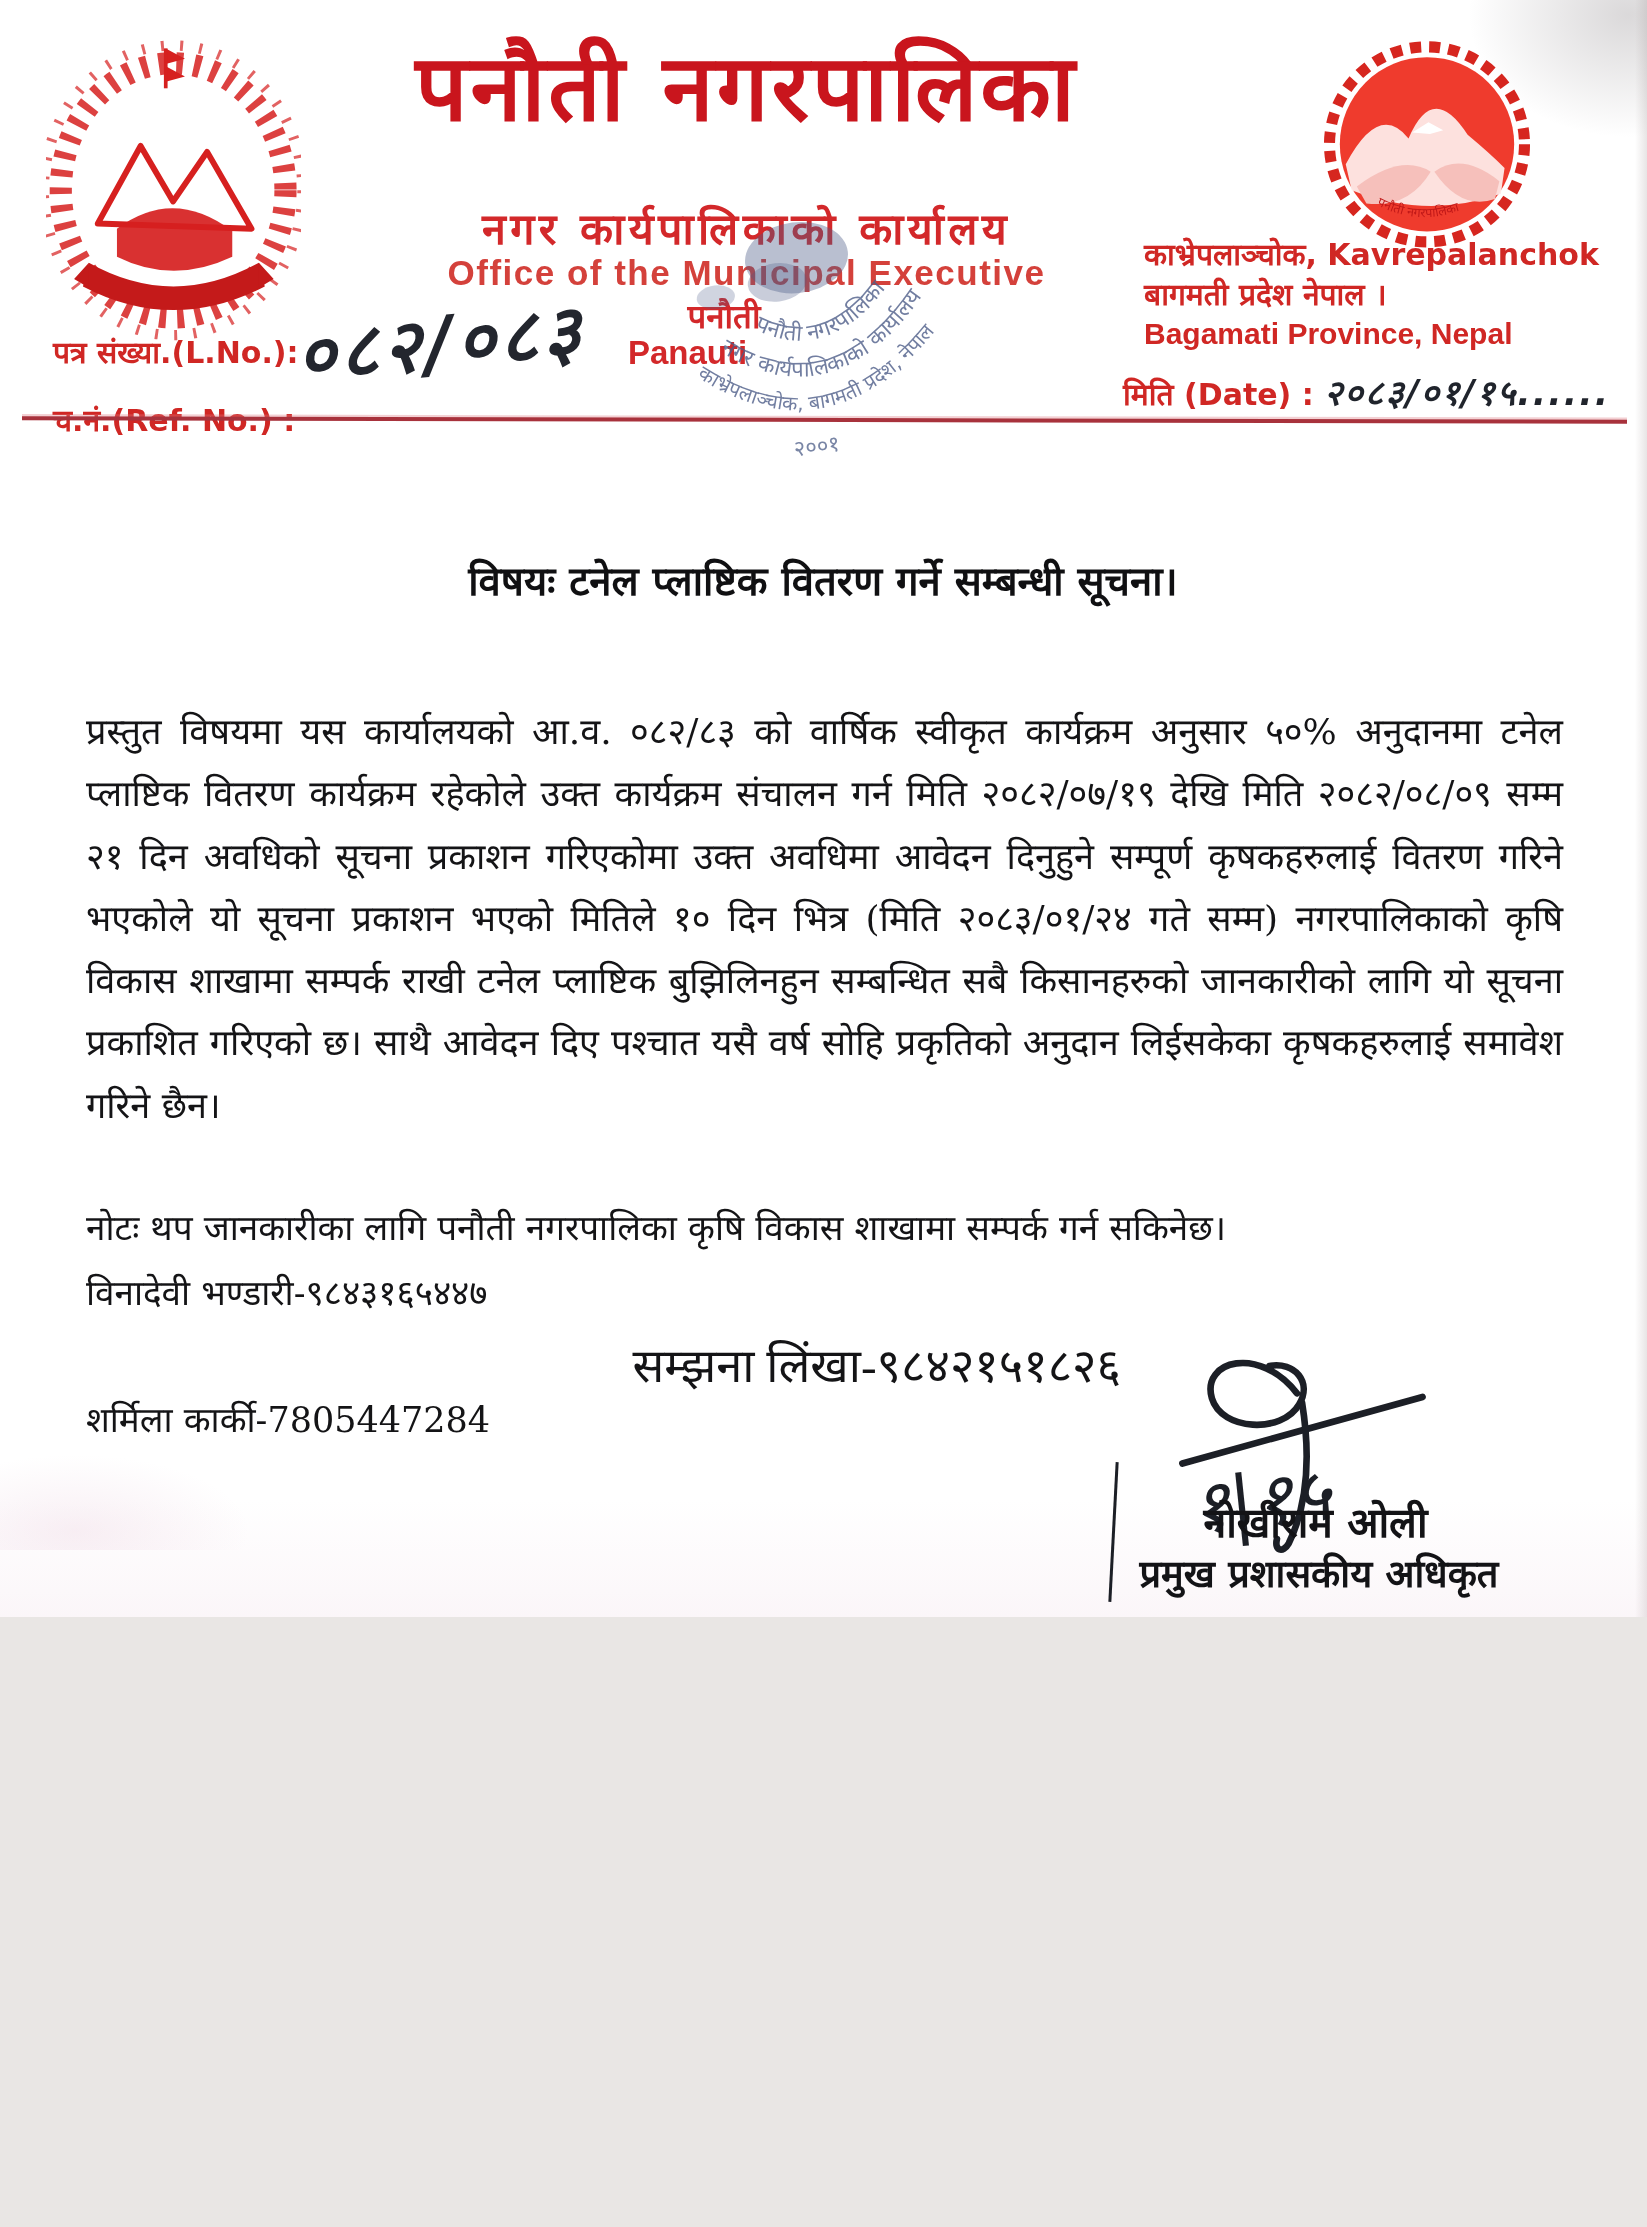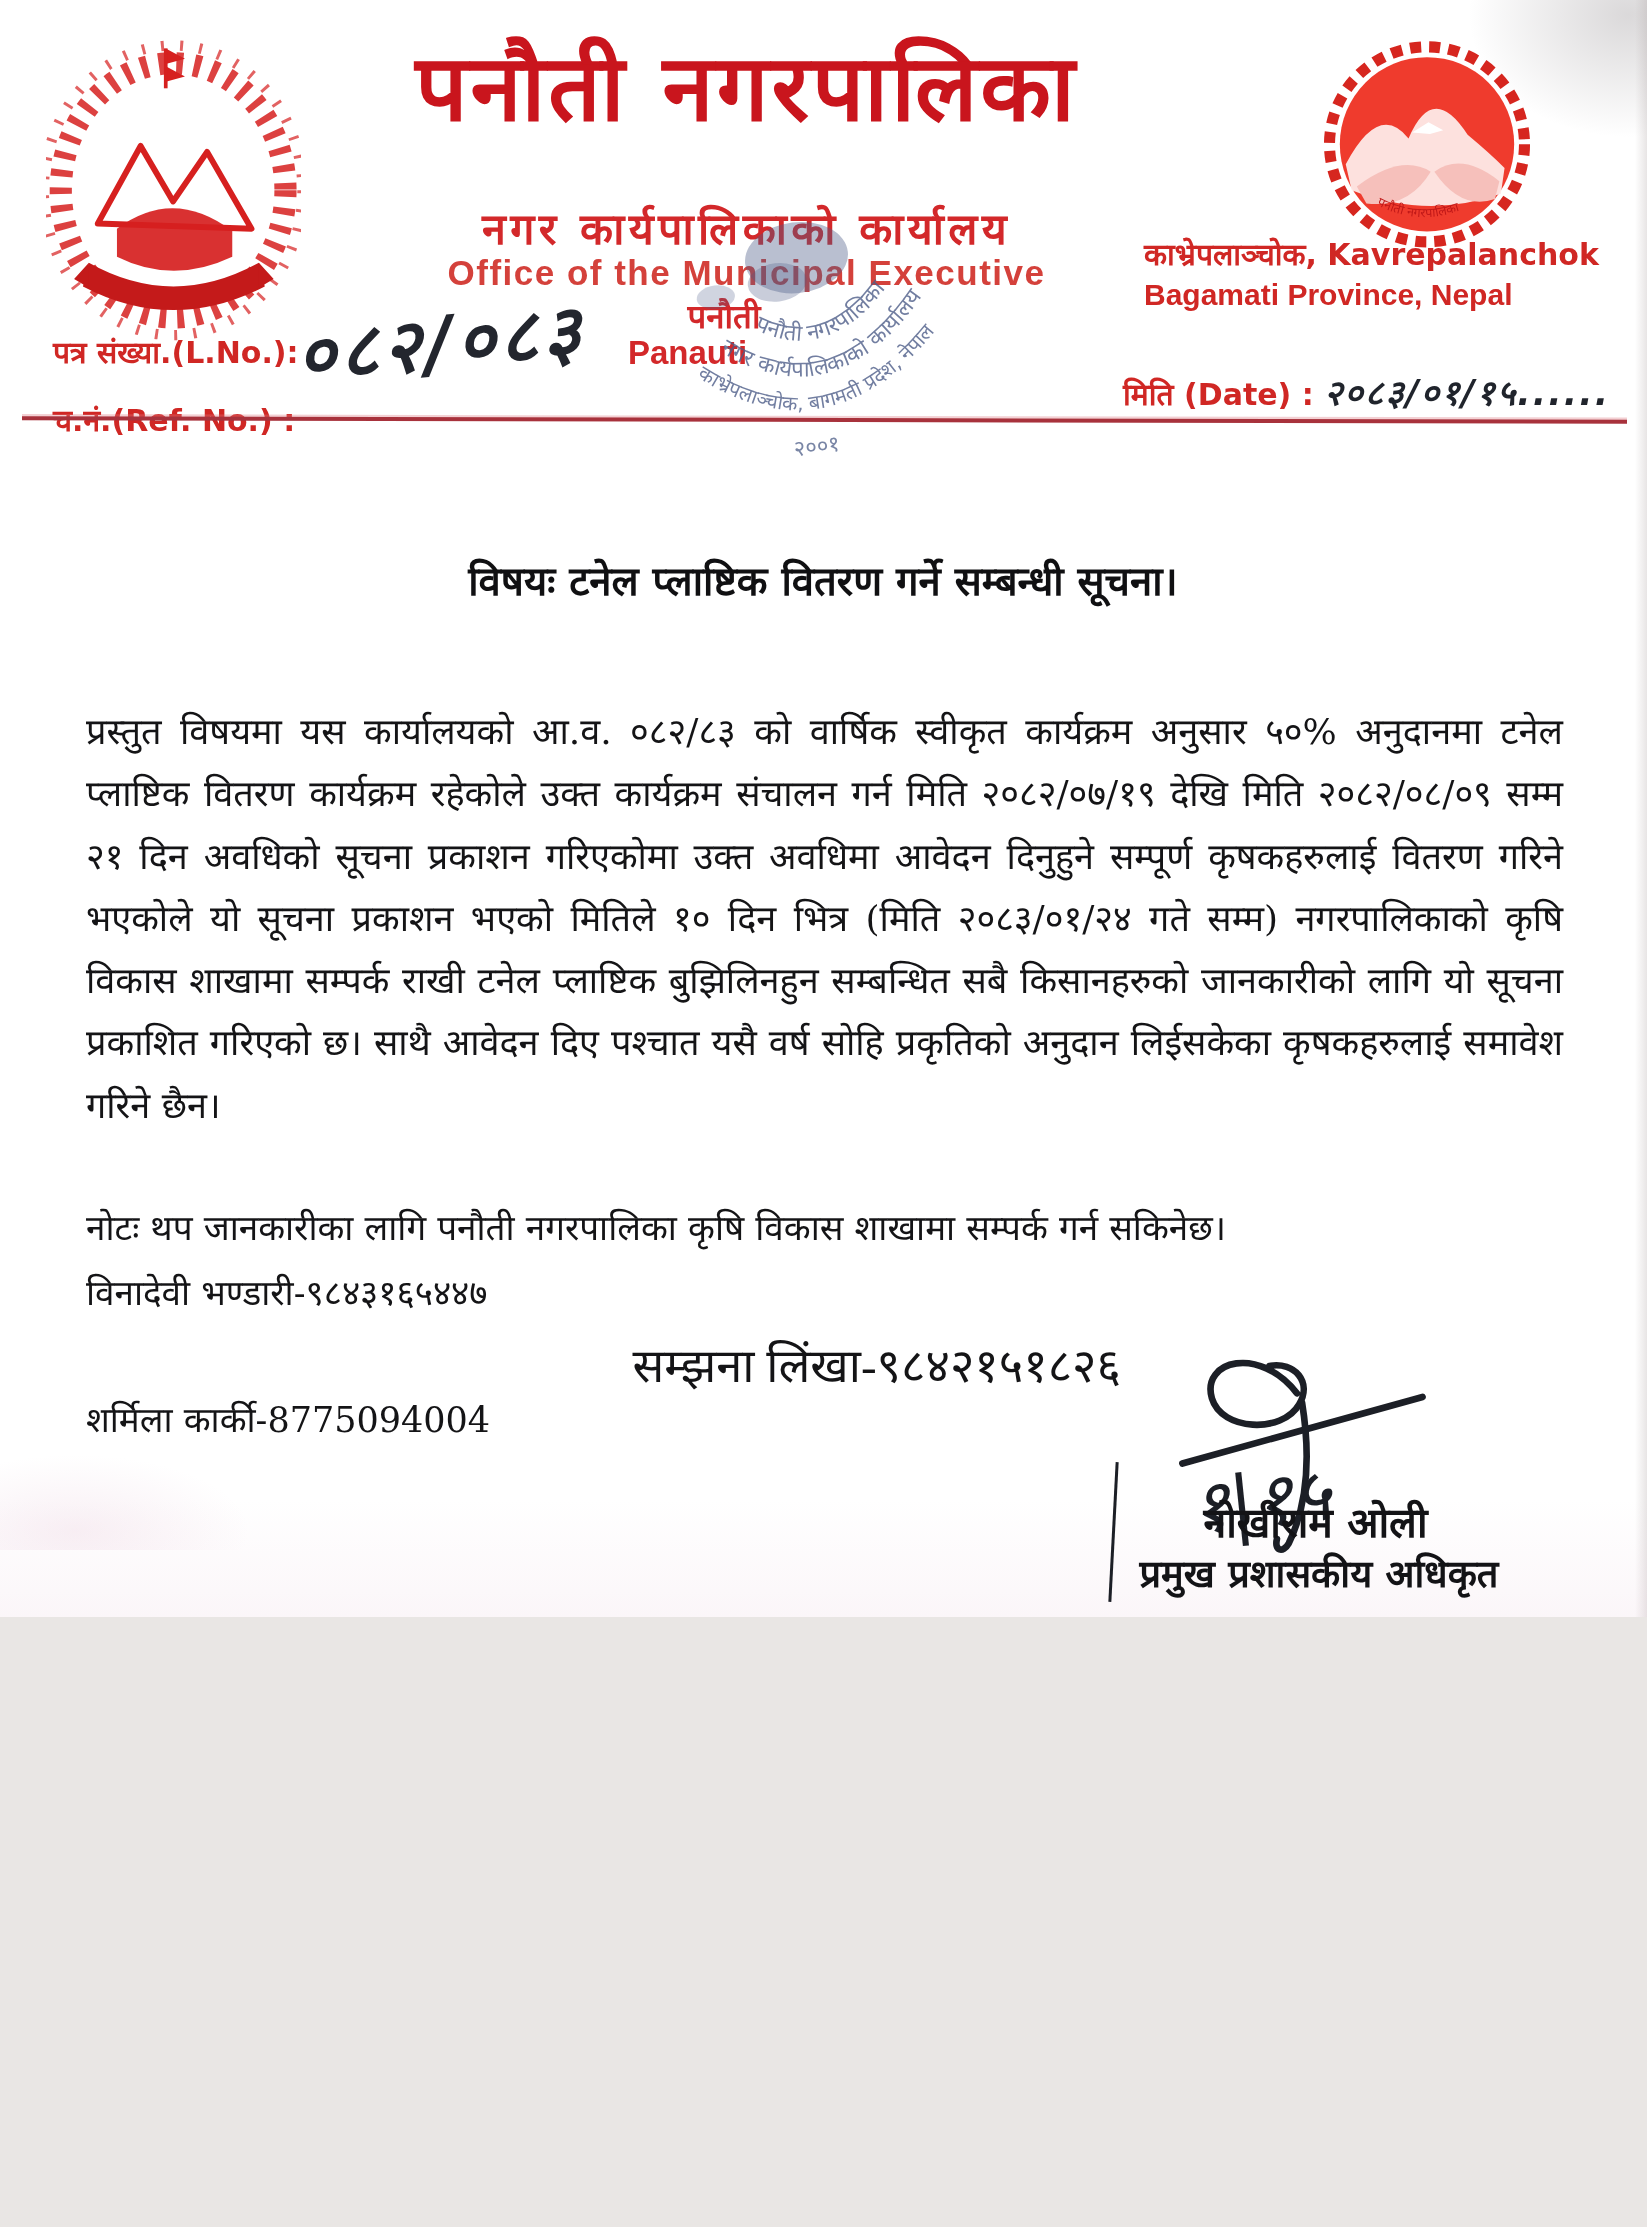--- a/index.html
+++ b/index.html
@@ -135,40 +135,41 @@
     <defs>
         <path id="sealArc" d="M 62,218 Q 150,278 240,212"></path>
       </defs>
     <text font-size="17" fill="#c01818" font-family="DejaVu Sans, sans-serif">
       <textPath href="#sealArc" startOffset="12%">पनौती नगरपालिका</textPath>
     </text>
   </svg>
 
   <div class="abs addr">
     <div class="np">काभ्रेपलाञ्चोक, Kavrepalanchok</div>
+    <div class="np">बागमती प्रदेश नेपाल ।</div>
     <div>Bagamati Province, Nepal</div>
   </div>
 
   <div class="abs lno-label">पत्र संख्या.(L.No.):</div>
   <div class="abs lno-value">०८२/०८३</div>
   <div class="abs ref-label">च.नं.(Ref. No.) :</div>
   <div class="abs date-row">
     <span>मिति (Date) :</span>
     <span class="date-value">२०८३/०१/१५......</span>
   </div>
   <div class="abs rule"></div>
 
   <div class="abs subject">विषयः टनेल प्लाष्टिक वितरण गर्ने सम्बन्धी सूचना।</div>
 
   <div class="abs body-par">प्रस्तुत विषयमा यस कार्यालयको आ.व. ०८२/८३ को वार्षिक स्वीकृत कार्यक्रम अनुसार ५०% अनुदानमा टनेल प्लाष्टिक वितरण कार्यक्रम रहेकोले उक्त कार्यक्रम संचालन गर्न मिति २०८२/०७/१९ देखि मिति २०८२/०८/०९ सम्म २१ दिन अवधिको सूचना प्रकाशन गरिएकोमा उक्त अवधिमा आवेदन दिनुहुने सम्पूर्ण कृषकहरुलाई वितरण गरिने भएकोले यो सूचना प्रकाशन भएको मितिले १० दिन भित्र (मिति २०८३/०१/२४ गते सम्म) नगरपालिकाको कृषि विकास शाखामा सम्पर्क राखी टनेल प्लाष्टिक बुझिलिनहुन सम्बन्धित सबै किसानहरुको जानकारीको लागि यो सूचना प्रकाशित गरिएको छ।  साथै आवेदन दिए पश्चात यसै वर्ष सोहि प्रकृतिको अनुदान लिईसकेका कृषकहरुलाई समावेश गरिने छैन।</div>
 
   <div class="abs note-line">नोटः थप जानकारीका लागि पनौती नगरपालिका कृषि विकास शाखामा सम्पर्क गर्न सकिनेछ।</div>
   <div class="abs contact-1">विनादेवी भण्डारी-९८४३१६५४४७</div>
   <div class="abs contact-2">सम्झना लिंखा-९८४२१५१८२६</div>
-  <div class="abs contact-3">शर्मिला कार्की-8775094004</div>
+  <div class="abs contact-3">शर्मिला कार्की-7805447284</div>
 
   <svg class="abs sig-svg" viewBox="0 0 460 330">
     <g fill="none" stroke="#1c1f26" stroke-width="9" stroke-linecap="round">
       <path d="M215,95 C165,30 85,50 100,102 C113,146 195,150 218,110 C236,80 212,52 178,58"></path>
       <path d="M60,190 L385,100"></path>
       <path d="M222,108 C232,170 232,240 204,298 C196,312 184,308 188,292"></path>
     </g>
     <text x="75" y="285" font-size="100" fill="#1c1f26" transform="rotate(-6 75 285)" font-family="DejaVu Sans, cursive" font-style="italic">१|१५</text>
   </svg>
   <div class="abs sig-stroke"></div>

